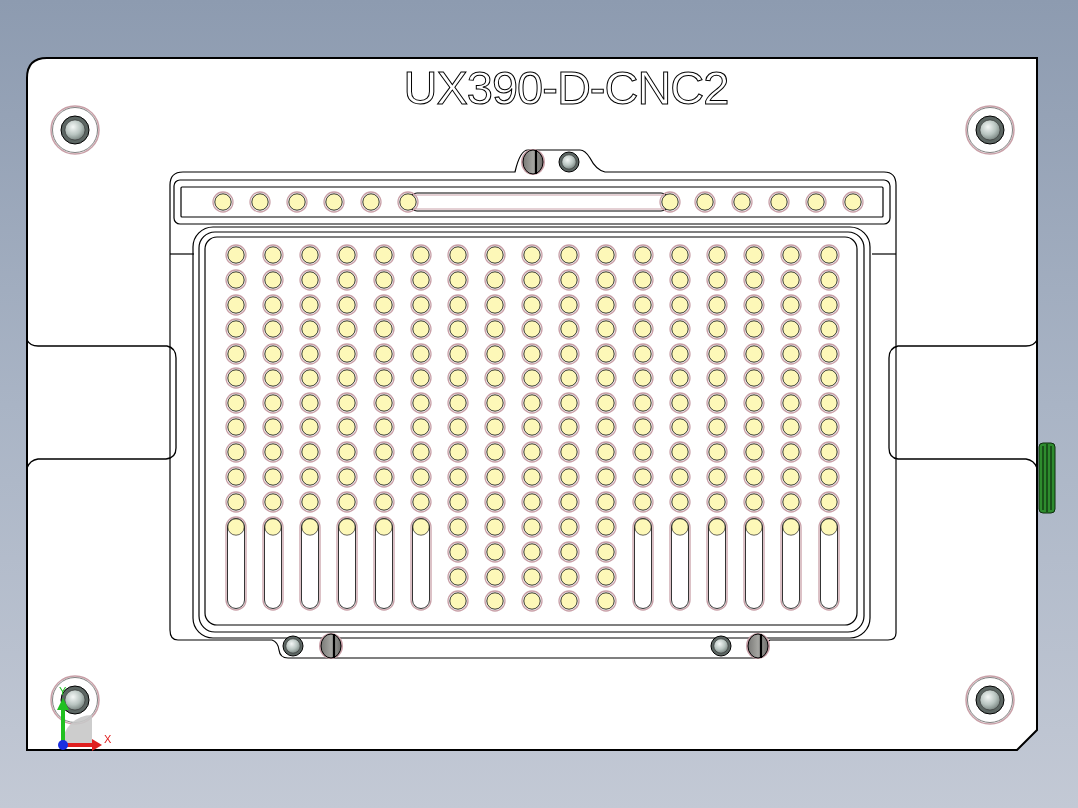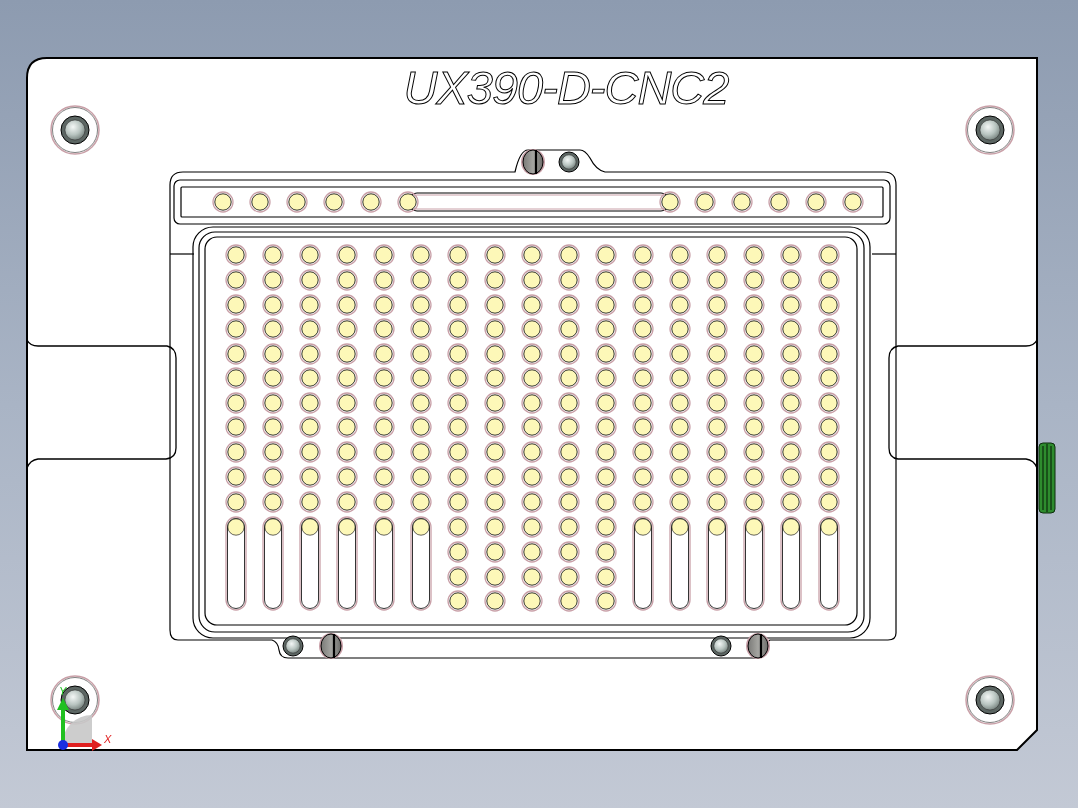--- a/index.html
+++ b/index.html
@@ -2,21 +2,21 @@
 <html><head>
 <meta charset="utf-8">
 <style>
   html, body { margin:0; padding:0; }
   body {
     width:1078px; height:808px; overflow:hidden;
     background: linear-gradient(to bottom, #8d9bb0 0%, #a9b4c5 50%, #c3c9d5 100%);
     font-family: "Liberation Sans", sans-serif;
     position:relative;
   }
-  #viewport { position:absolute; left:0; top:0; width:1078px; height:808px;font-style:italic; }
+  #viewport { position:absolute; left:0; top:0; width:1078px; height:808px; }
   .title-text {
     font-family: "Liberation Sans", sans-serif;
     font-size: 47px;
     fill: #ffffff;
     stroke: #000000;
     stroke-width: 1;
     letter-spacing: -1px;
   }
   .axis-label { font-family: "Liberation Sans", sans-serif; font-size: 11px; }
 </style>

